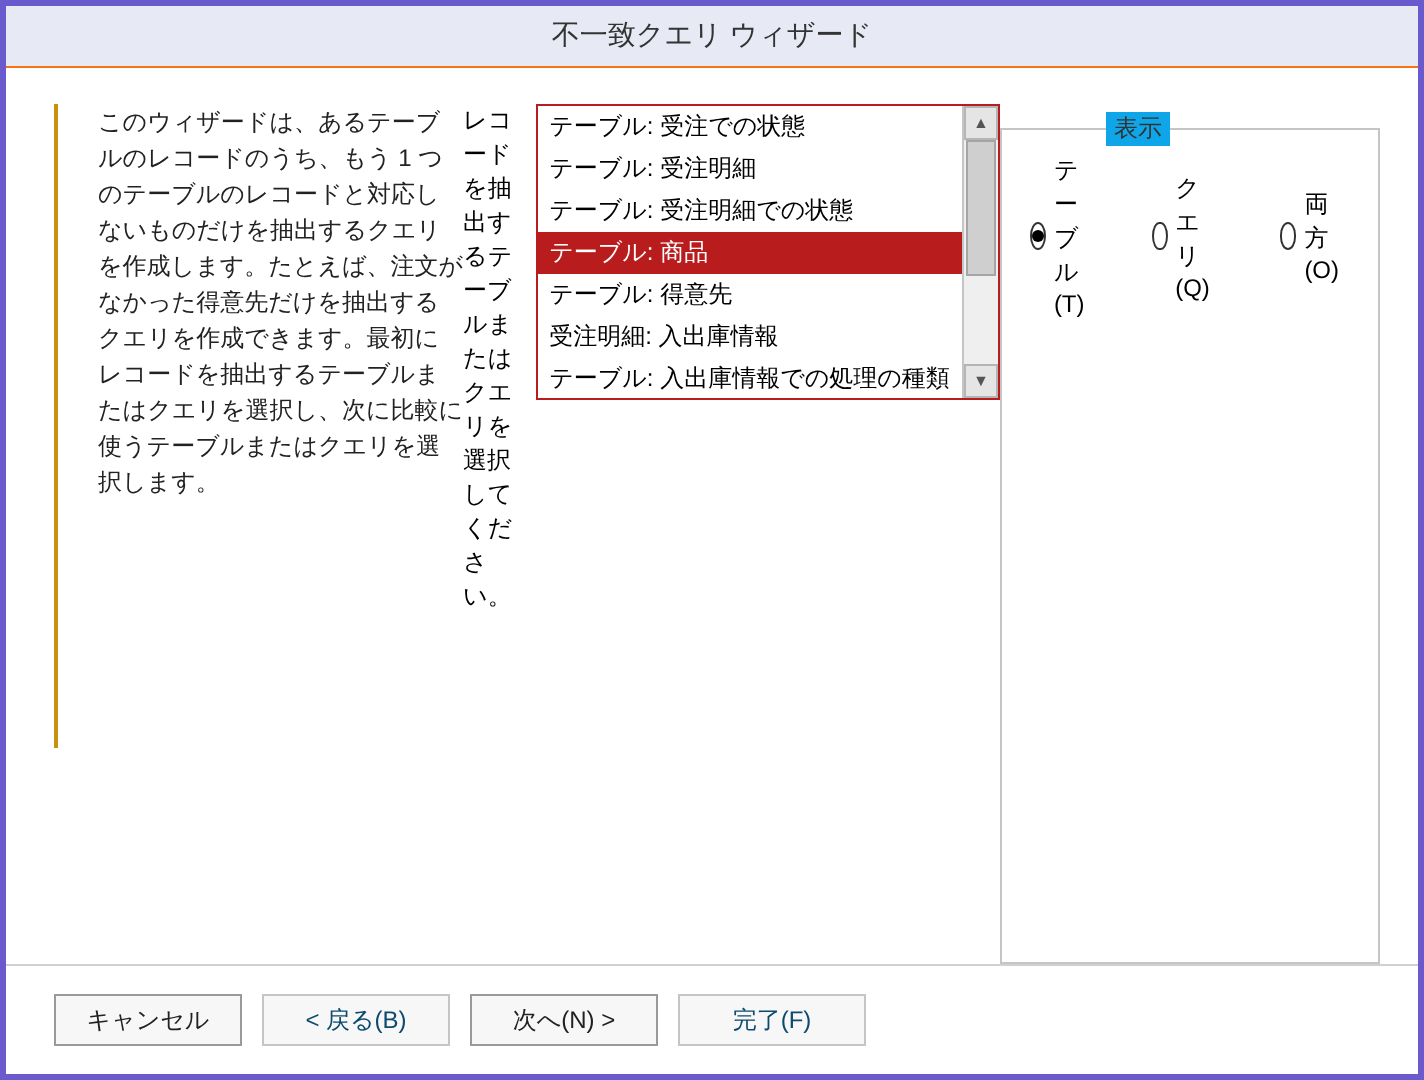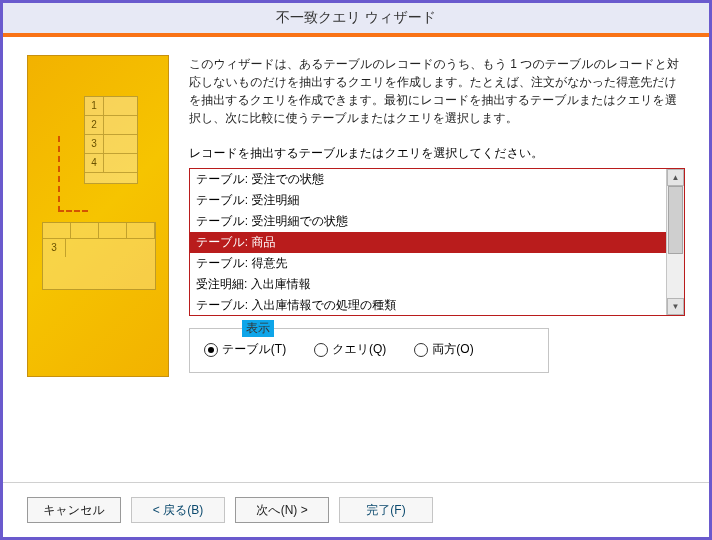--- a/index.html
+++ b/index.html
@@ -17,21 +17,21 @@
     background: #fff;
     display: flex;
     flex-direction: column;
   }
   .titlebar {
     background: #e7e9f5;
     color: #333;
     text-align: center;
     padding: 6px 16px;
     font-size: 14px;
-    border-bottom: 4px solid #f97316;
+    border-bottom: 1px solid #f97316;
   }
   .content {
     flex: 1;
     position: relative;
     padding: 18px 24px 0 24px;
     display: flex;
     gap: 20px;
   }
   .illust {
     width: 140px;
@@ -65,21 +65,21 @@
   .illust .dashline {
     position:absolute;
     left: 30px; top: 80px;
     width: 28px; height: 74px;
     border-left: 2px dashed #d35400;
     border-bottom: 2px dashed #d35400;
   }
   .rightcol {
     flex: 1;
     display: flex;
-    flex-direction: column;
+    flex-direction: row;
   }
   .desc {
     color: #222;
     line-height: 1.5;
     margin-bottom: 18px;
   }
   .prompt {
     margin-bottom: 6px;
   }
   .listbox {

